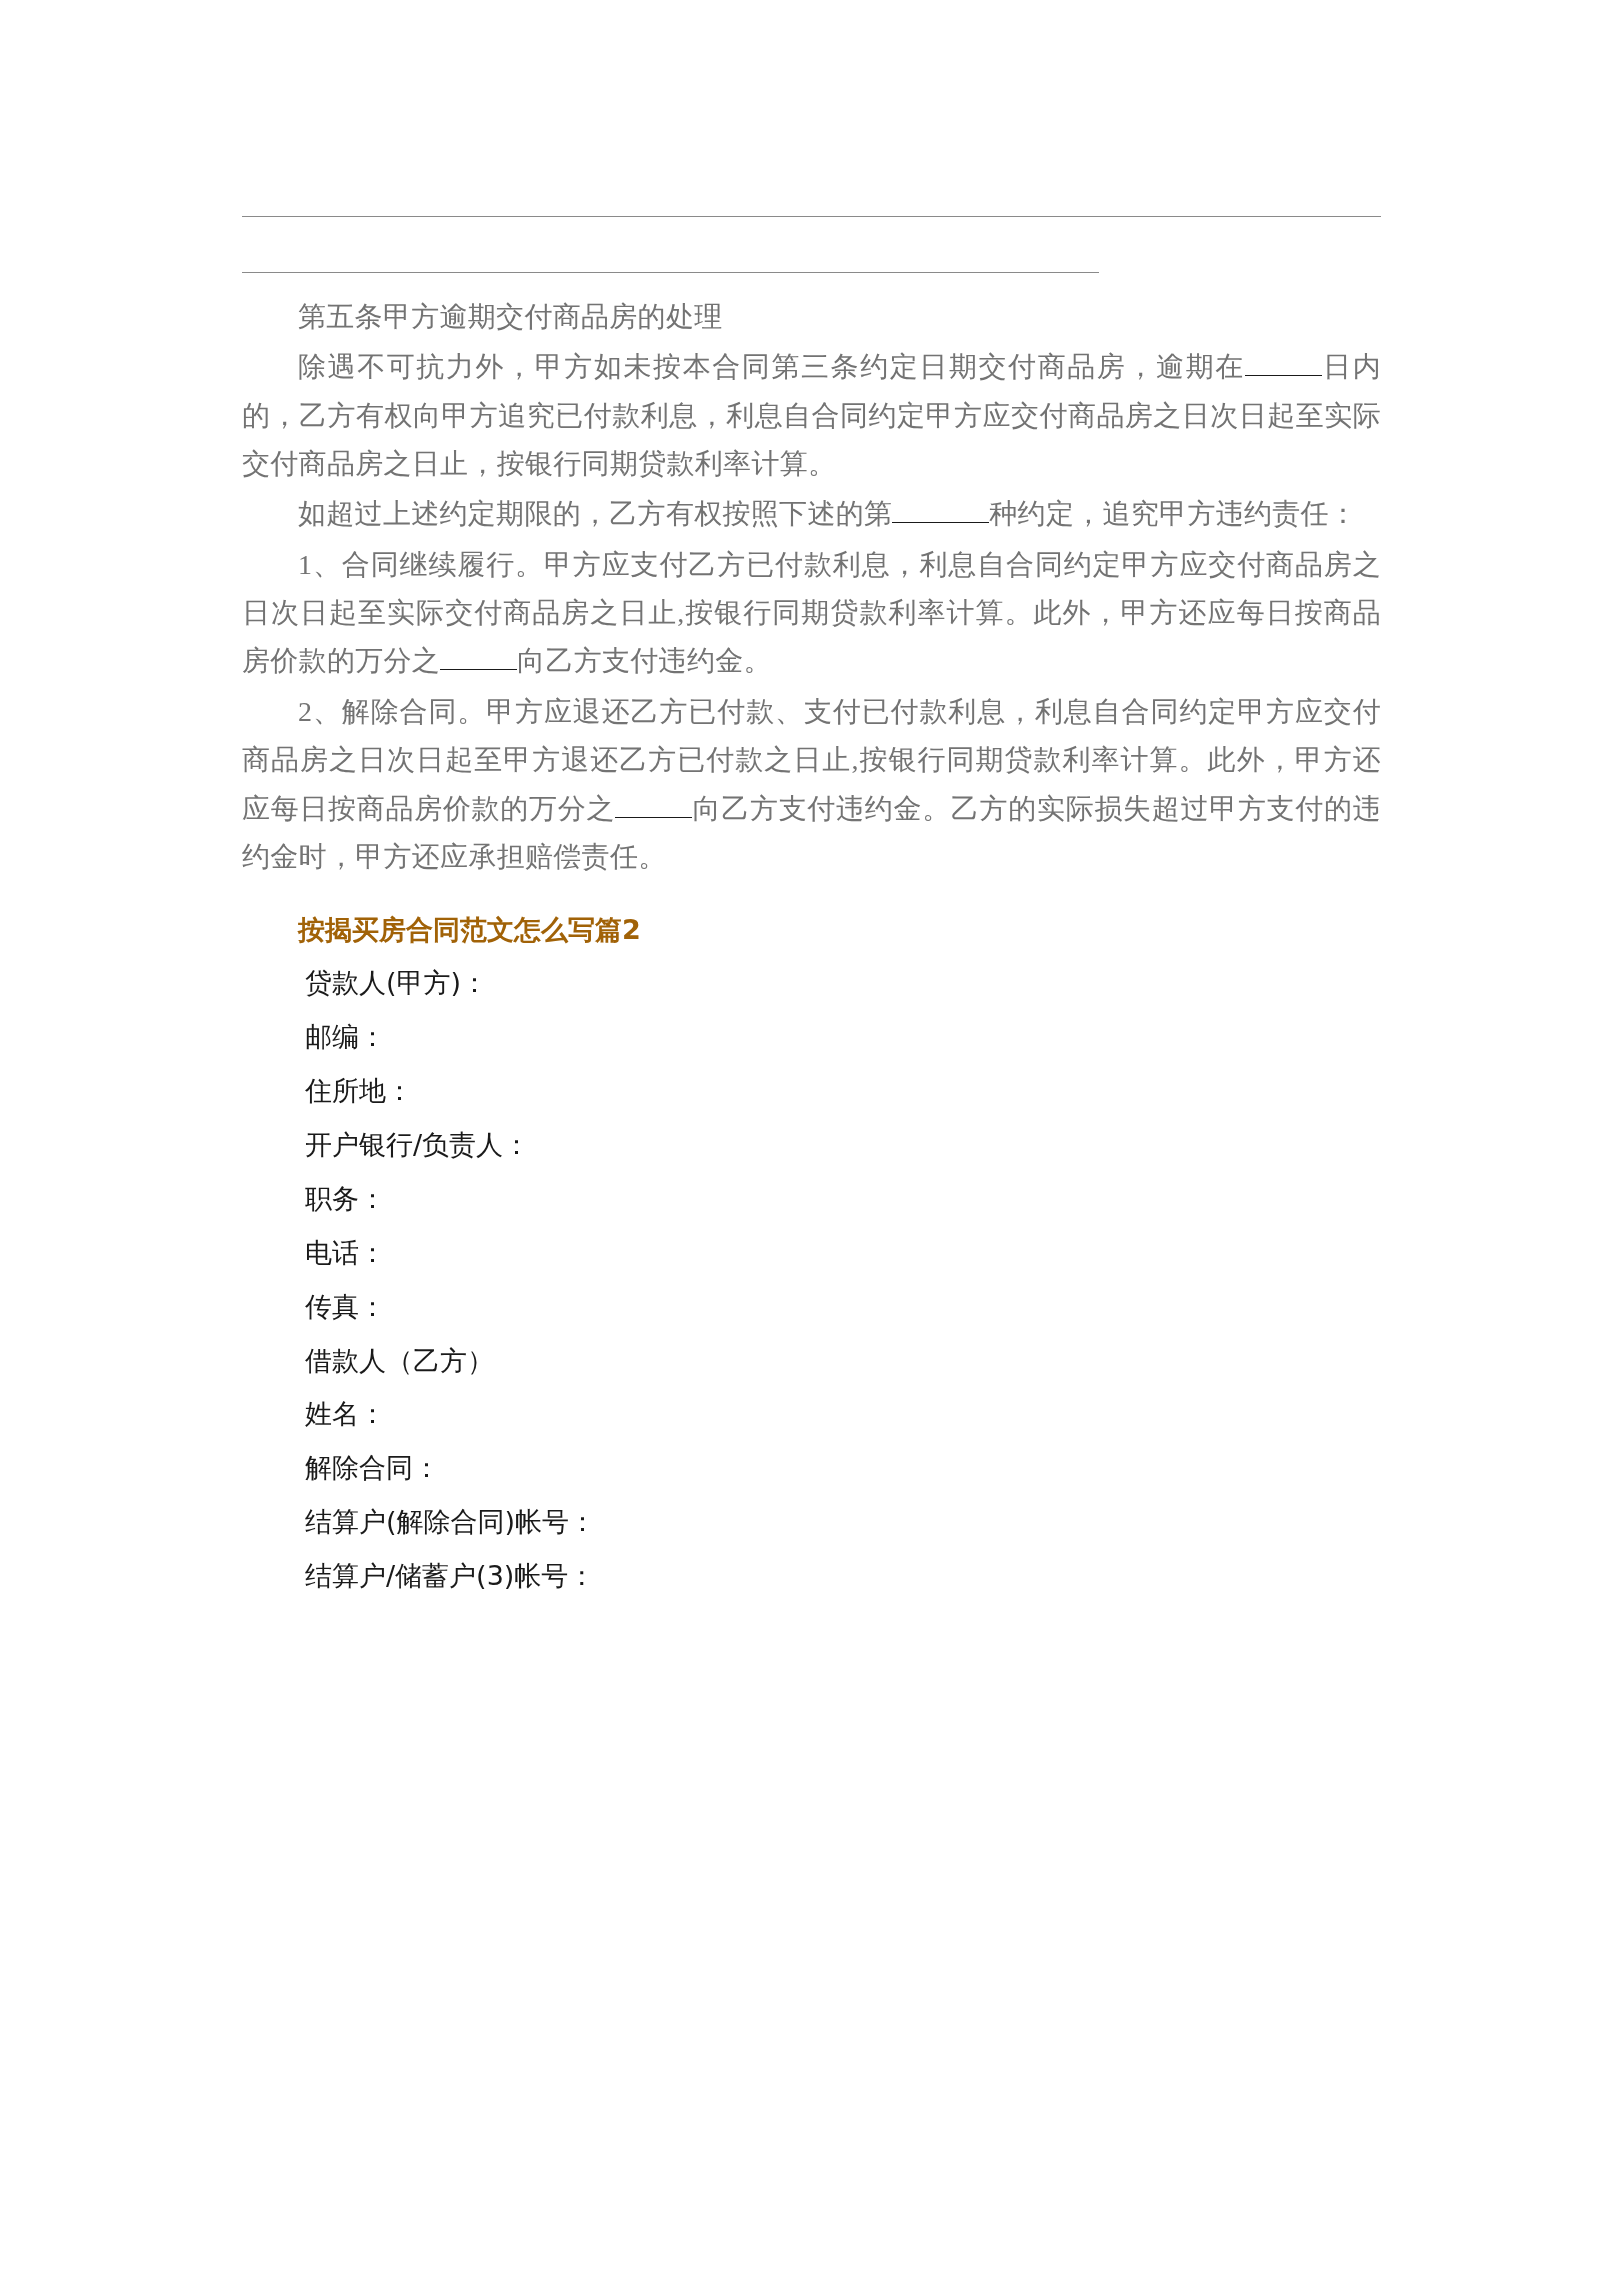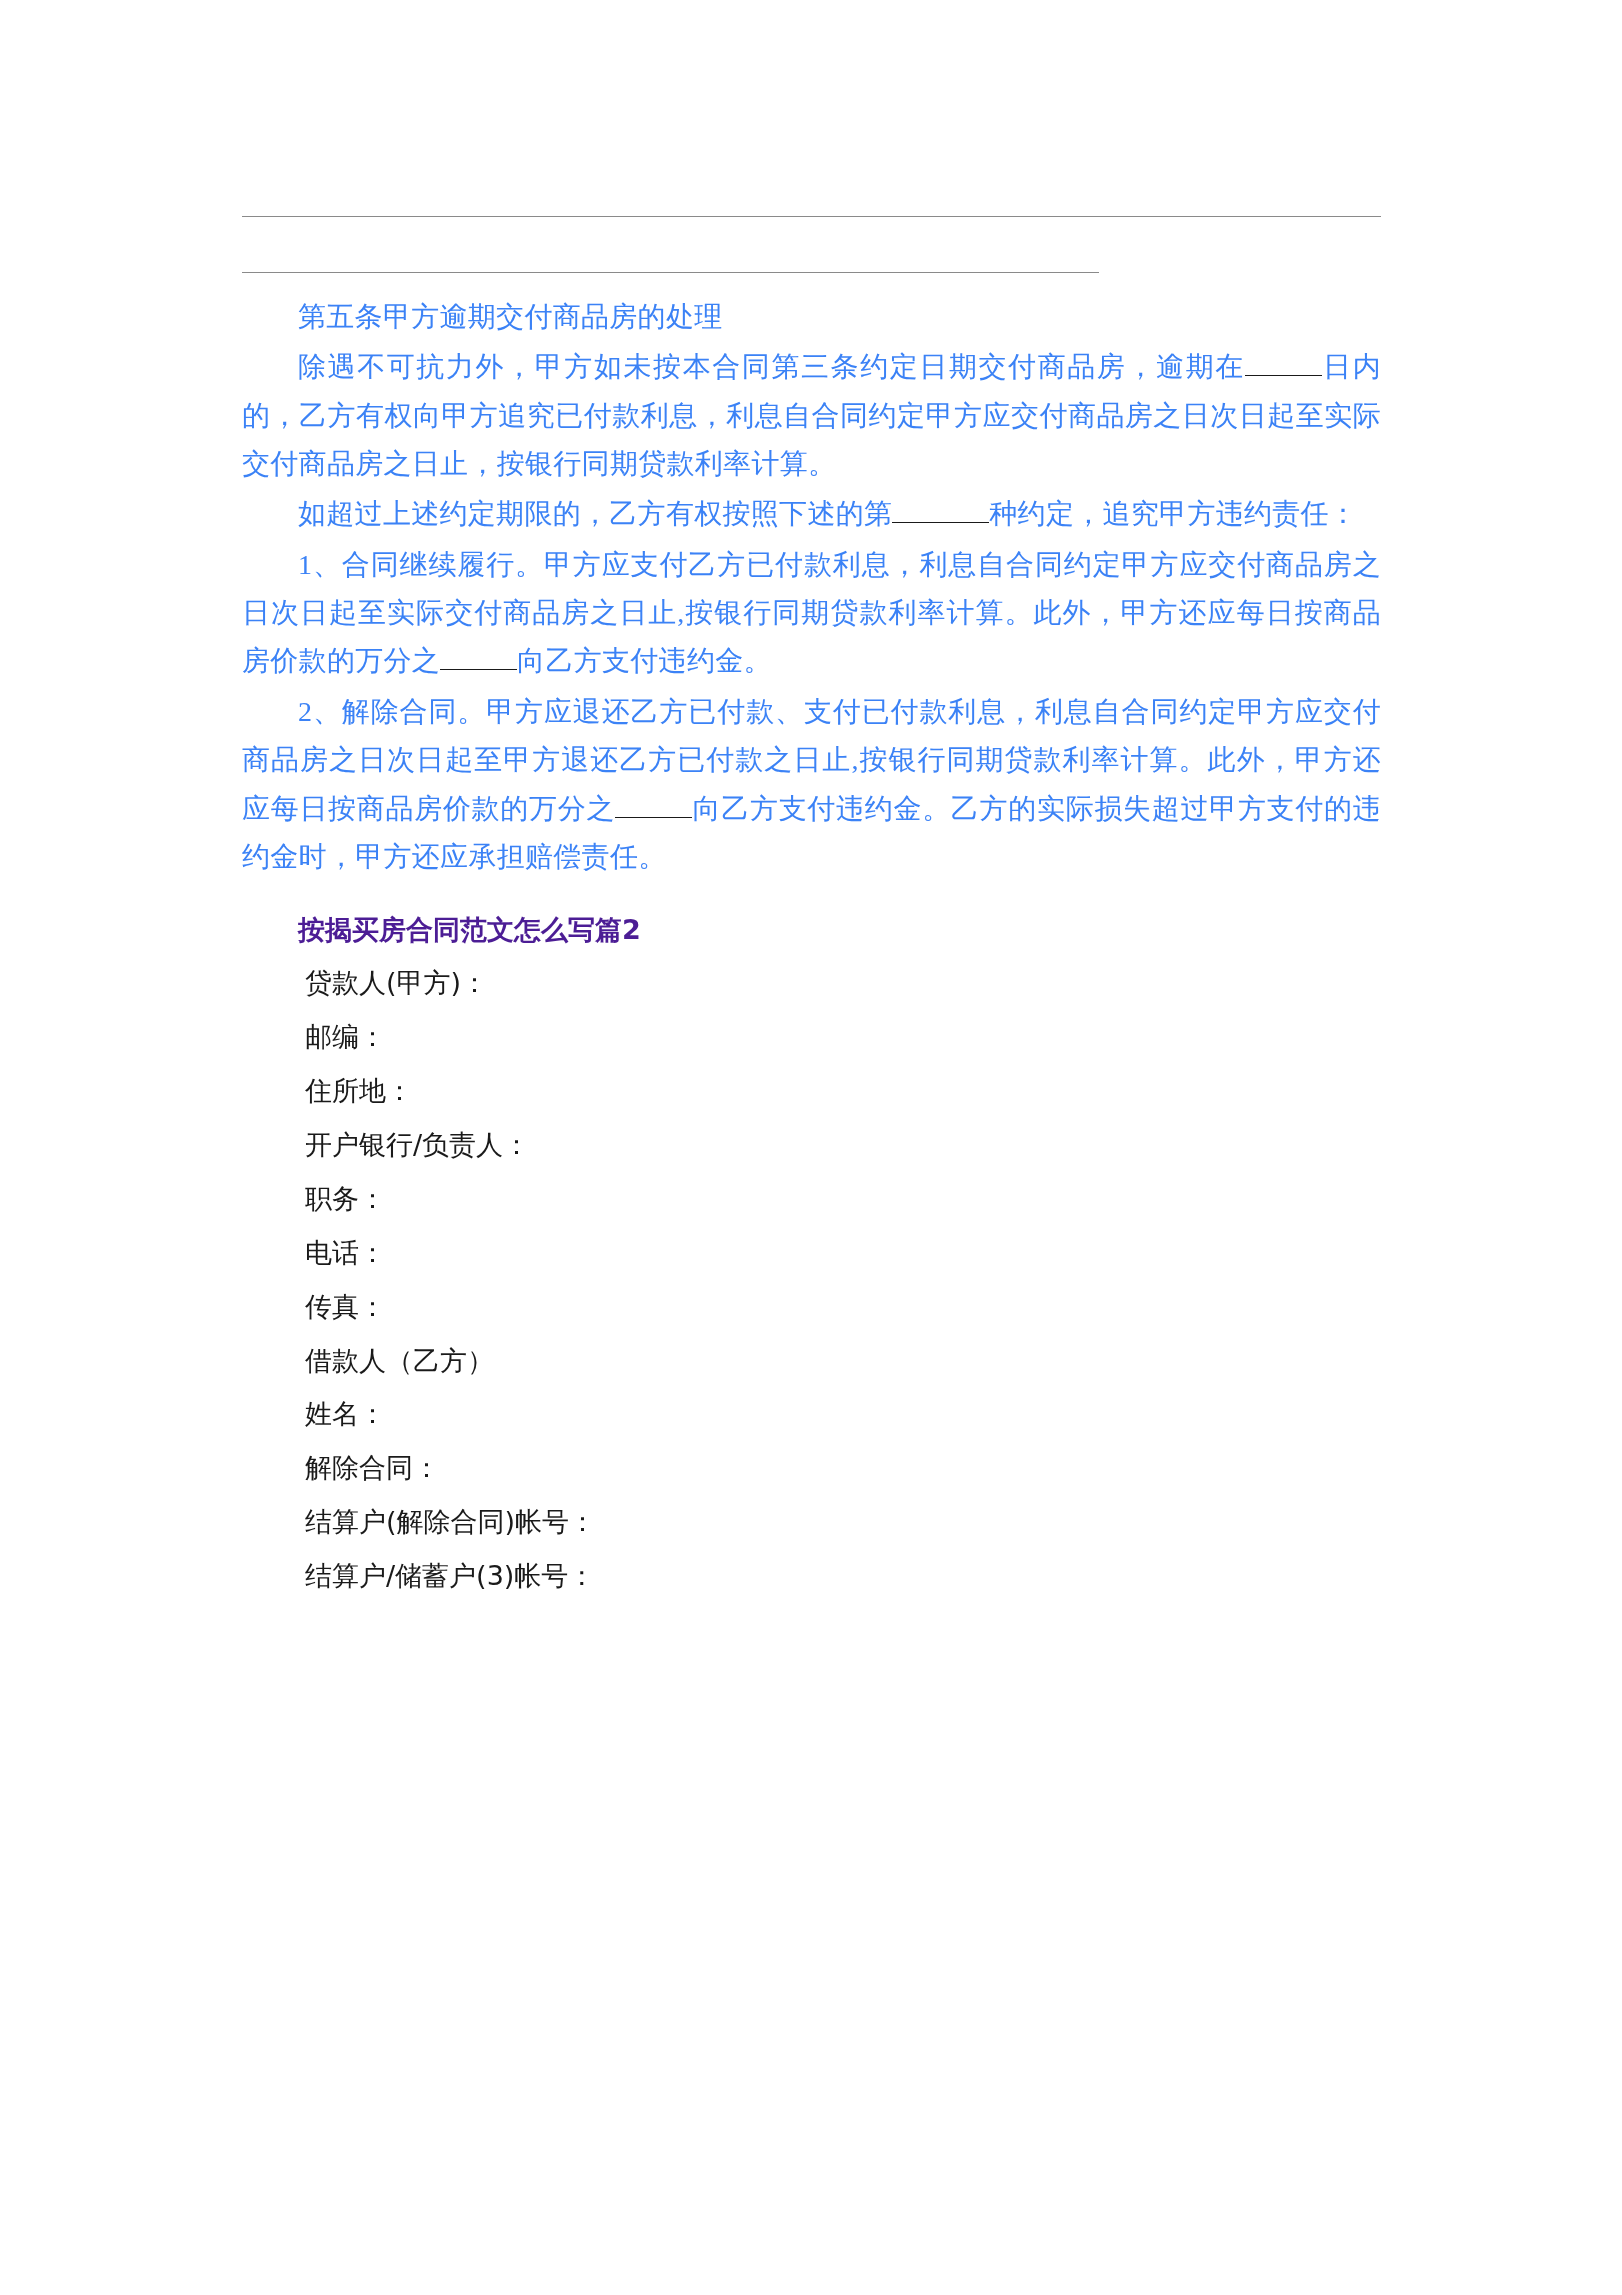--- a/index.html
+++ b/index.html
@@ -42,33 +42,33 @@
     width: 857px;
     margin-bottom: 19.6px;
   }
   .para {
     font-size: 28px;
     line-height: 1.72;
     letter-spacing: 0.3px;
     margin: 0 0 2.6px 0;
     text-align: justify;
     text-justify: inter-ideograph;
-    color: #3b82f6;
+    color: #737373;
   }
   .indent {
     text-indent: 56px;
   }
   .heading {
     font-family: "DejaVu Sans", sans-serif;
     font-size: 27px;
     font-weight: bold;
     line-height: 1.7;
     margin: 26px 0 6.5px 0;
     text-indent: 56px;
-    color: #4c1d95;
+    color: #a16207;
   }
   .field {
     font-family: "DejaVu Sans", sans-serif;
     font-size: 27px;
     line-height: 1.74;
     margin: 7px;
     text-indent: 56px;
     color: #1a1a1a;
   }
   .blank {

